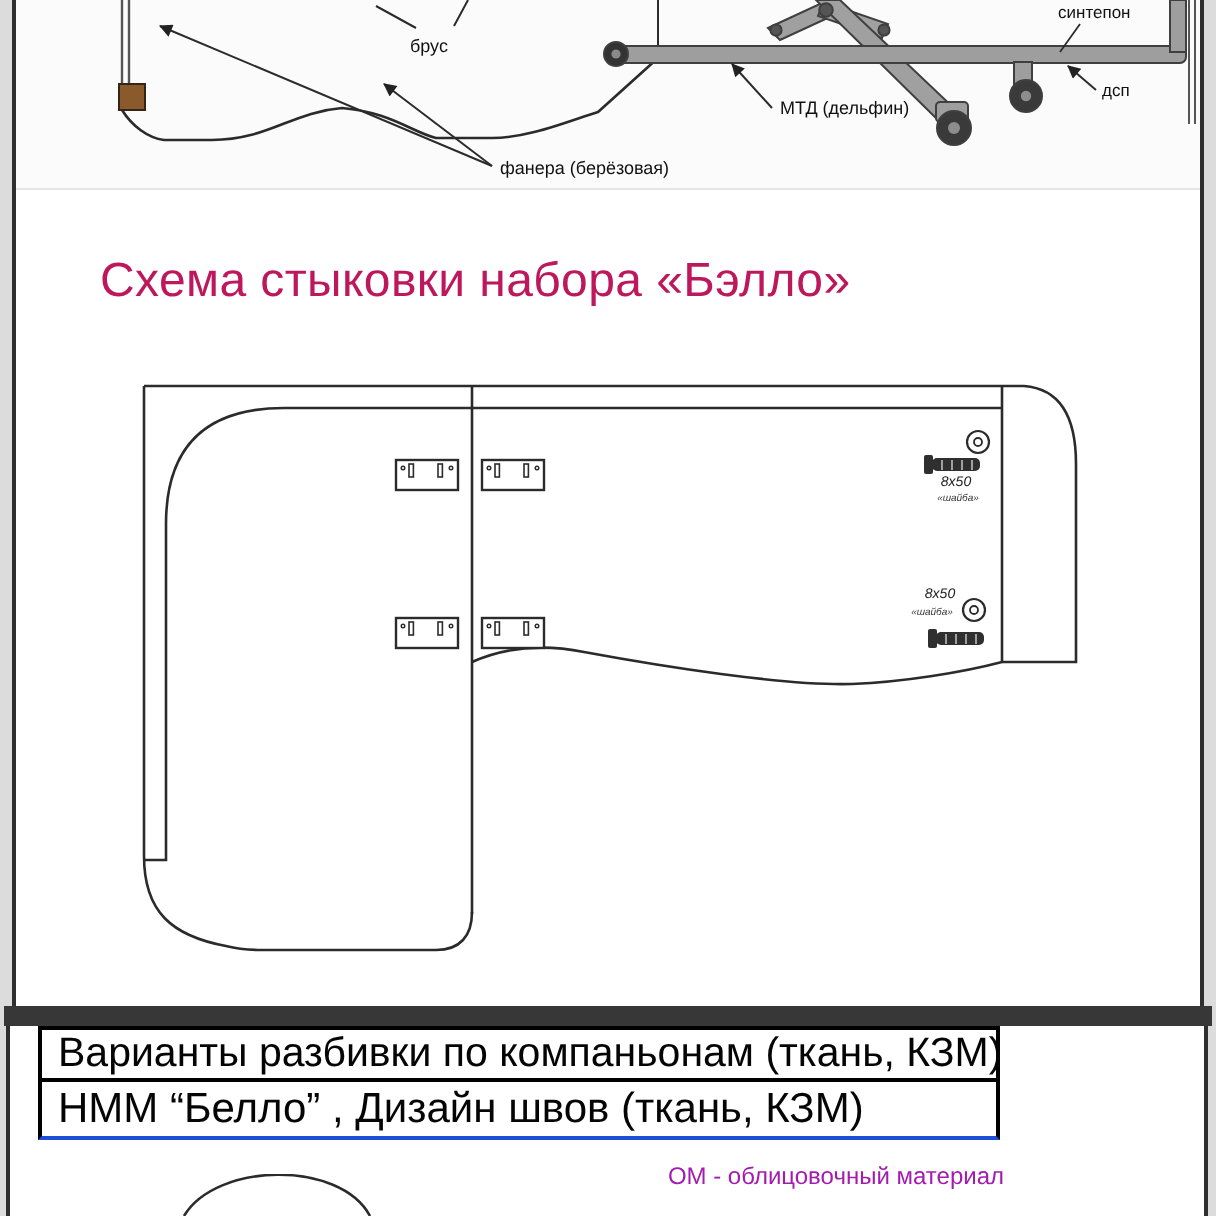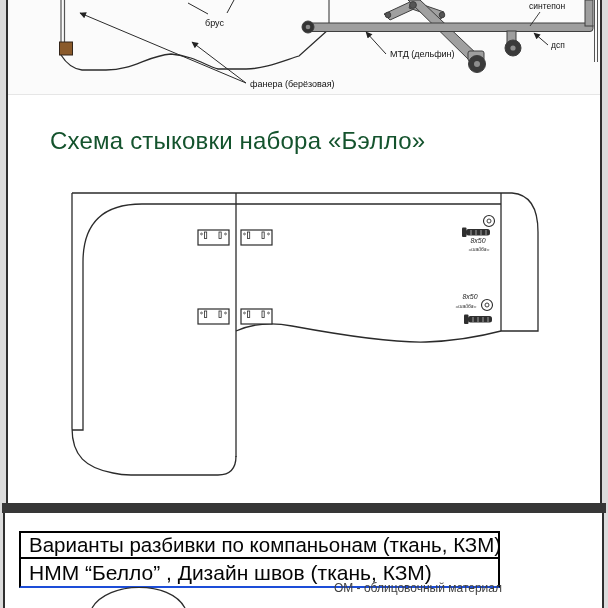--- a/index.html
+++ b/index.html
@@ -6,37 +6,37 @@
   body{width:608px;height:608px;overflow:hidden;background:#d9d9d9;
        font-family:"Liberation Sans", sans-serif;}
   .stage{position:relative;width:608px;height:608px;background:#dcdcdc;}
 
   
   .page1{position:absolute;left:6px;top:0;width:592px;height:503px;background:#fff;
          border-left:2px solid #2f2f2f;border-right:2px solid #2f2f2f;}
   .photo-strip{position:absolute;left:0;top:0;width:592px;height:94px;background:#fbfbfb;
                border-bottom:1px solid #e6e6e6;}
   .photo-strip svg{display:block;}
-  .scheme-title{position:absolute;left:42px;top:127px;font-size:24px;color:#14532d;
+  .scheme-title{position:absolute;left:42px;top:127px;font-size:24px;color:#be185d;
                 letter-spacing:0.2px;white-space:nowrap;}
   .assembly{position:absolute;left:0;top:180px;}
 
   
   .band{position:absolute;left:2px;top:503px;width:604px;height:10px;background:#373737;}
 
   
   .page2{position:absolute;left:3px;top:513px;width:597px;height:95px;background:#fff;
          border-left:2px solid #2f2f2f;border-right:2px solid #2f2f2f;}
-  .h-table{position:absolute;left:14px;top:18px;width:481px;border:0;}
+  .h-table{position:absolute;left:14px;top:0;width:481px;border:0;}
   .h-row1{border:2px solid #000;height:24px;display:flex;align-items:center;
           padding-left:8px;font-size:20.5px;color:#050505;white-space:nowrap;overflow:hidden;}
   .h-row2{border-left:2px solid #000;border-right:2px solid #000;border-bottom:2px solid #1d4ed8;
           height:27px;display:flex;align-items:center;padding-left:8px;font-size:21px;
           color:#050505;white-space:nowrap;overflow:hidden;}
-  .om-note{position:absolute;top:68px;right:100px;font-size:12px;color:#404040;white-space:nowrap;}
+  .om-note{position:absolute;top:68px;right:100px;font-size:12px;color:#a21caf;white-space:nowrap;}
   .swatch-arc{position:absolute;left:83px;top:74px;}
 
   svg text{font-family:"Liberation Sans", sans-serif;fill:#111;}
   .lab{font-size:9px;}
   .lab-sm{font-size:8.5px;}
   .fast{font-size:7px;font-style:italic;fill:#222;}
   .fast-sm{font-size:5px;font-style:italic;fill:#333;}
 </style>
 </head>
 <body>

